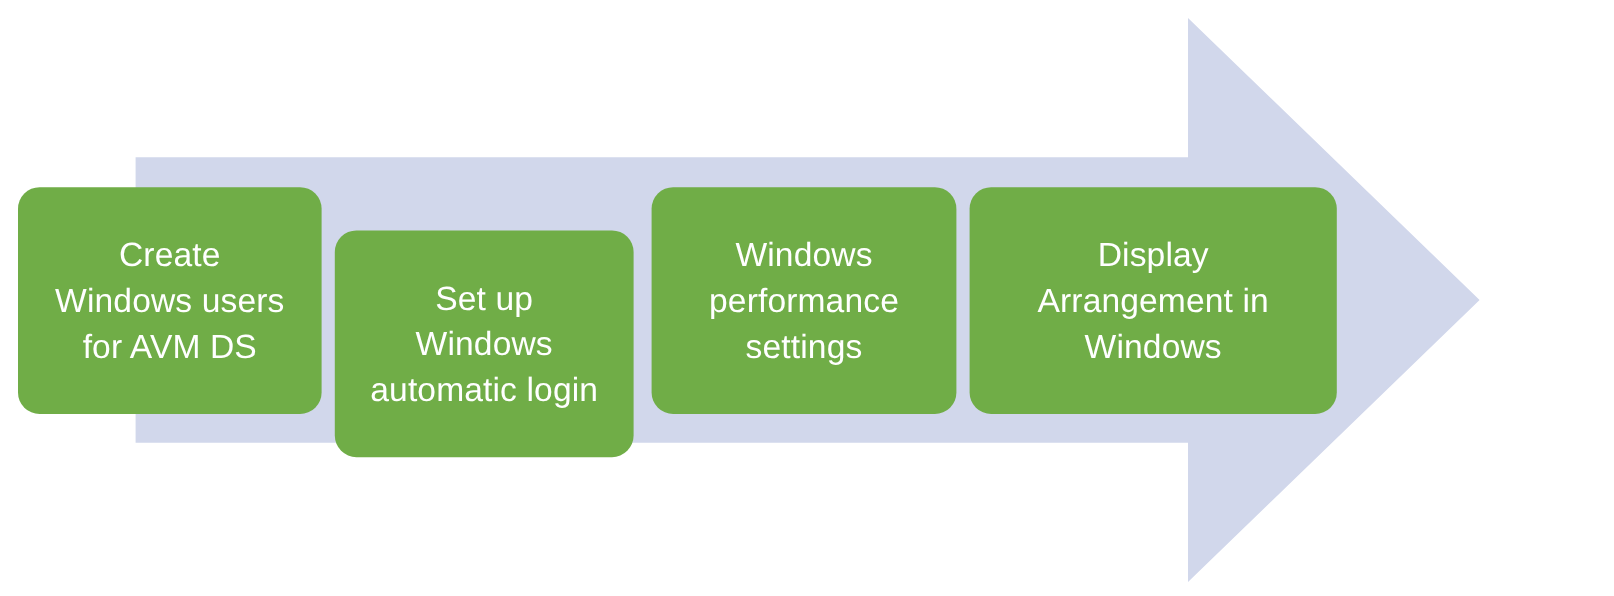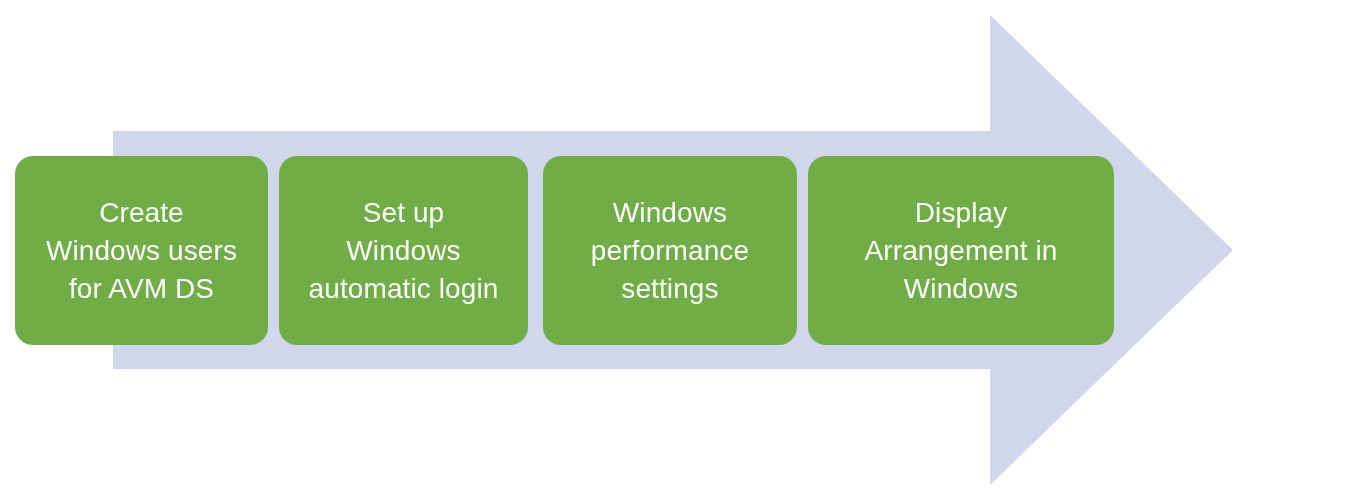--- a/index.html
+++ b/index.html
@@ -48,21 +48,21 @@
   .step-label {
     color: #ffffff;
     font-size: 28px;
     line-height: 38px;
     text-align: center;
     letter-spacing: 0.1px;
     white-space: pre-line;
     font-weight: 400;
   }
   .b0 { left: 15px;   width: 253px; }
-  .b1 { left: 279px;  width: 249px; }
+  .b1 { left: 279px;  width: 249px; margin-top: 36px; }
   .b2 { left: 543px;  width: 254px; }
   .b3 { left: 808px;  width: 306px; }
   .b4 { left: 1072px; width: 253px; }
 </style>
 </head>
 <body>
 
 <div id="canvas">
 
   <svg id="arrow-svg" viewBox="0 0 1345 497" xmlns="http://www.w3.org/2000/svg" aria-hidden="true">

